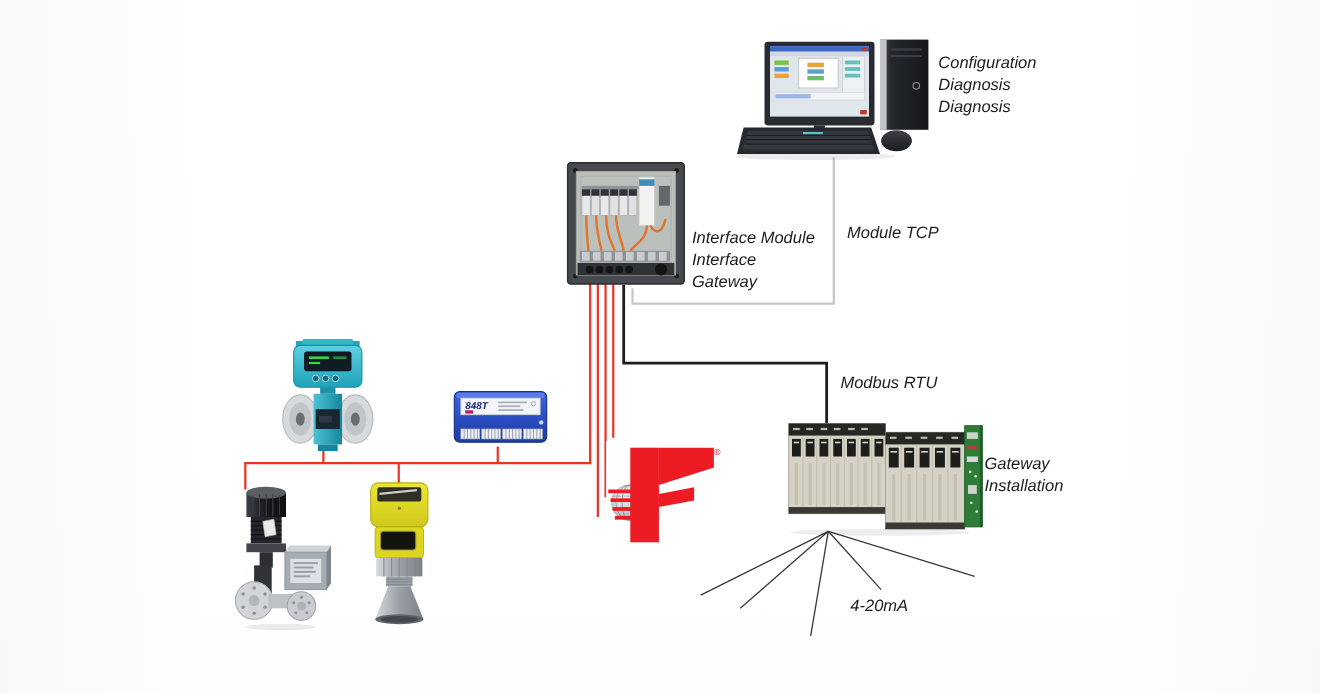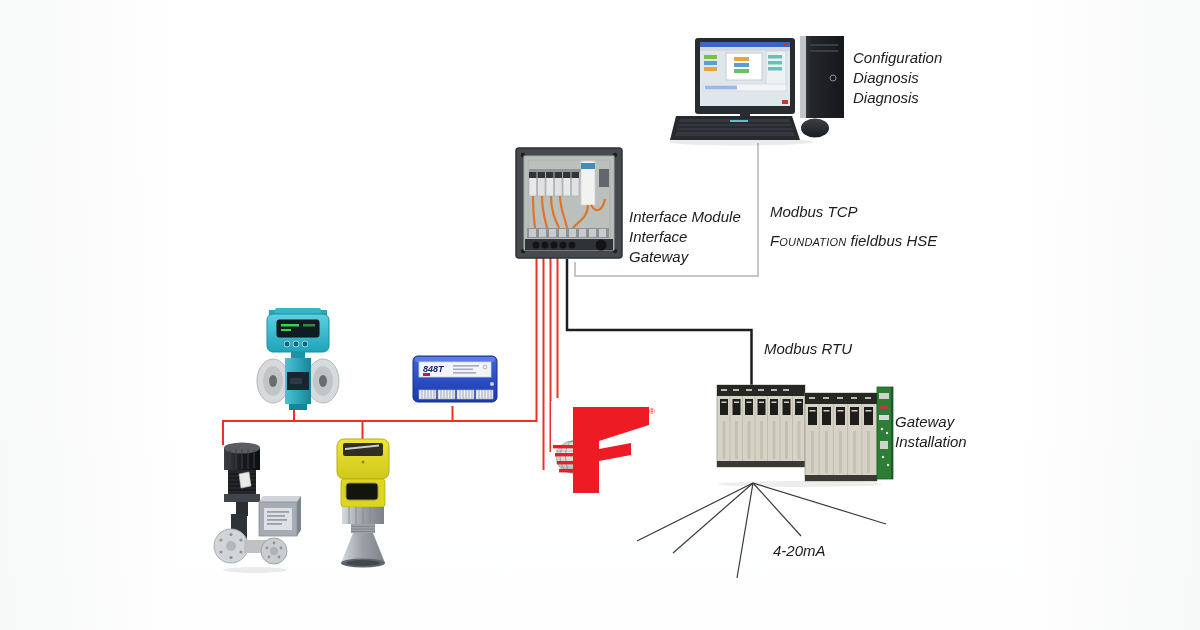--- a/index.html
+++ b/index.html
@@ -484,25 +484,22 @@
     <div>Diagnosis</div>
     <div>Diagnosis</div>
   </div>
 
   <div class="abs label" style="left:629px;top:207px">
     <div>Interface Module</div>
     <div>Interface</div>
     <div>Gateway</div>
   </div>
 
-  <div class="abs label" style="left:770px;top:202px">Modbus TCP</div>
-
-  <div class="abs label" style="left:770px;top:231px">
-    <span class="sc">Foundation</span><span> fieldbus HSE</span>
-  </div>
+  <div class="abs label" style="left:770px;top:202px">Module TCP</div>
+
 
 
   <div class="abs label" style="left:764px;top:339px">Modbus RTU</div>
 
   <div class="abs label" style="left:895px;top:412px">
     <div>Gateway</div>
     <div>Installation</div>
   </div>
 
   <div class="abs label" style="left:773px;top:541px">4-20mA</div>

